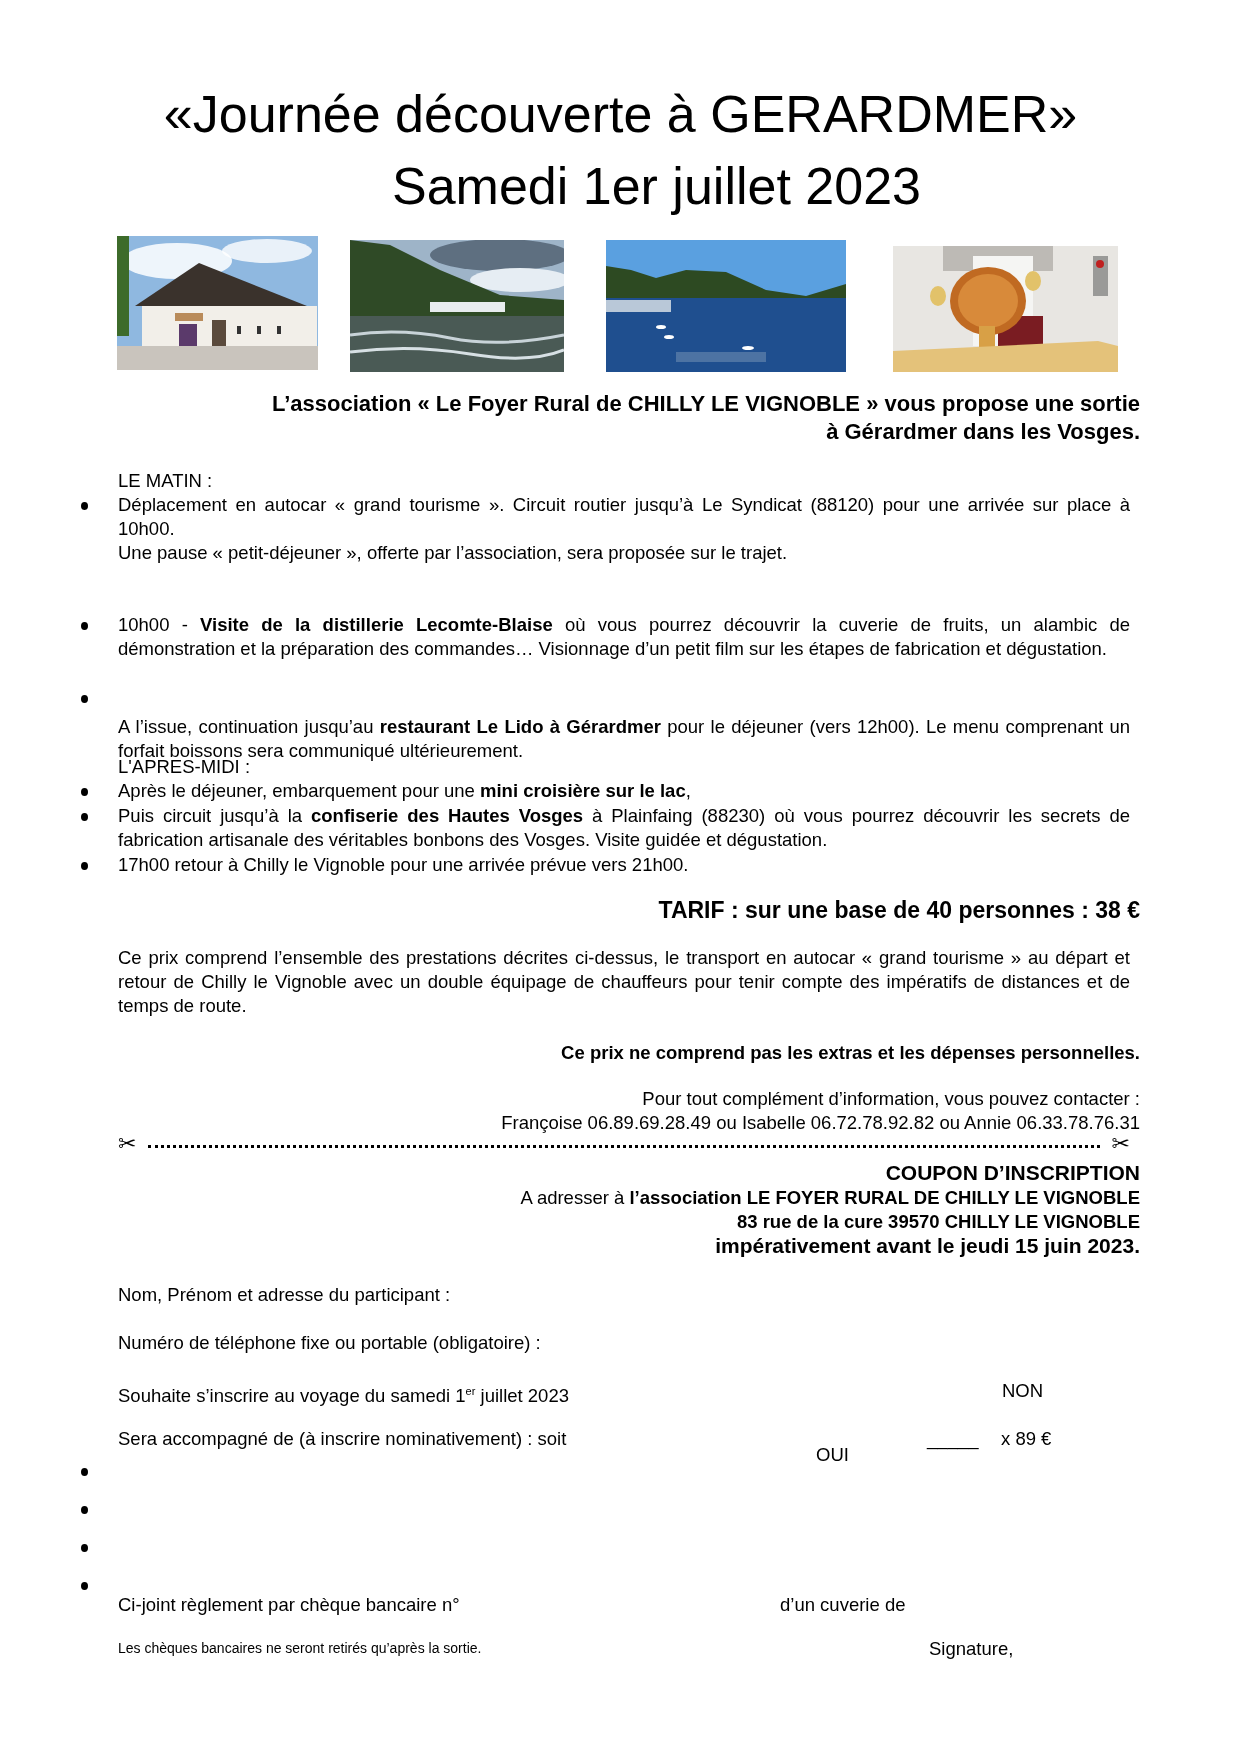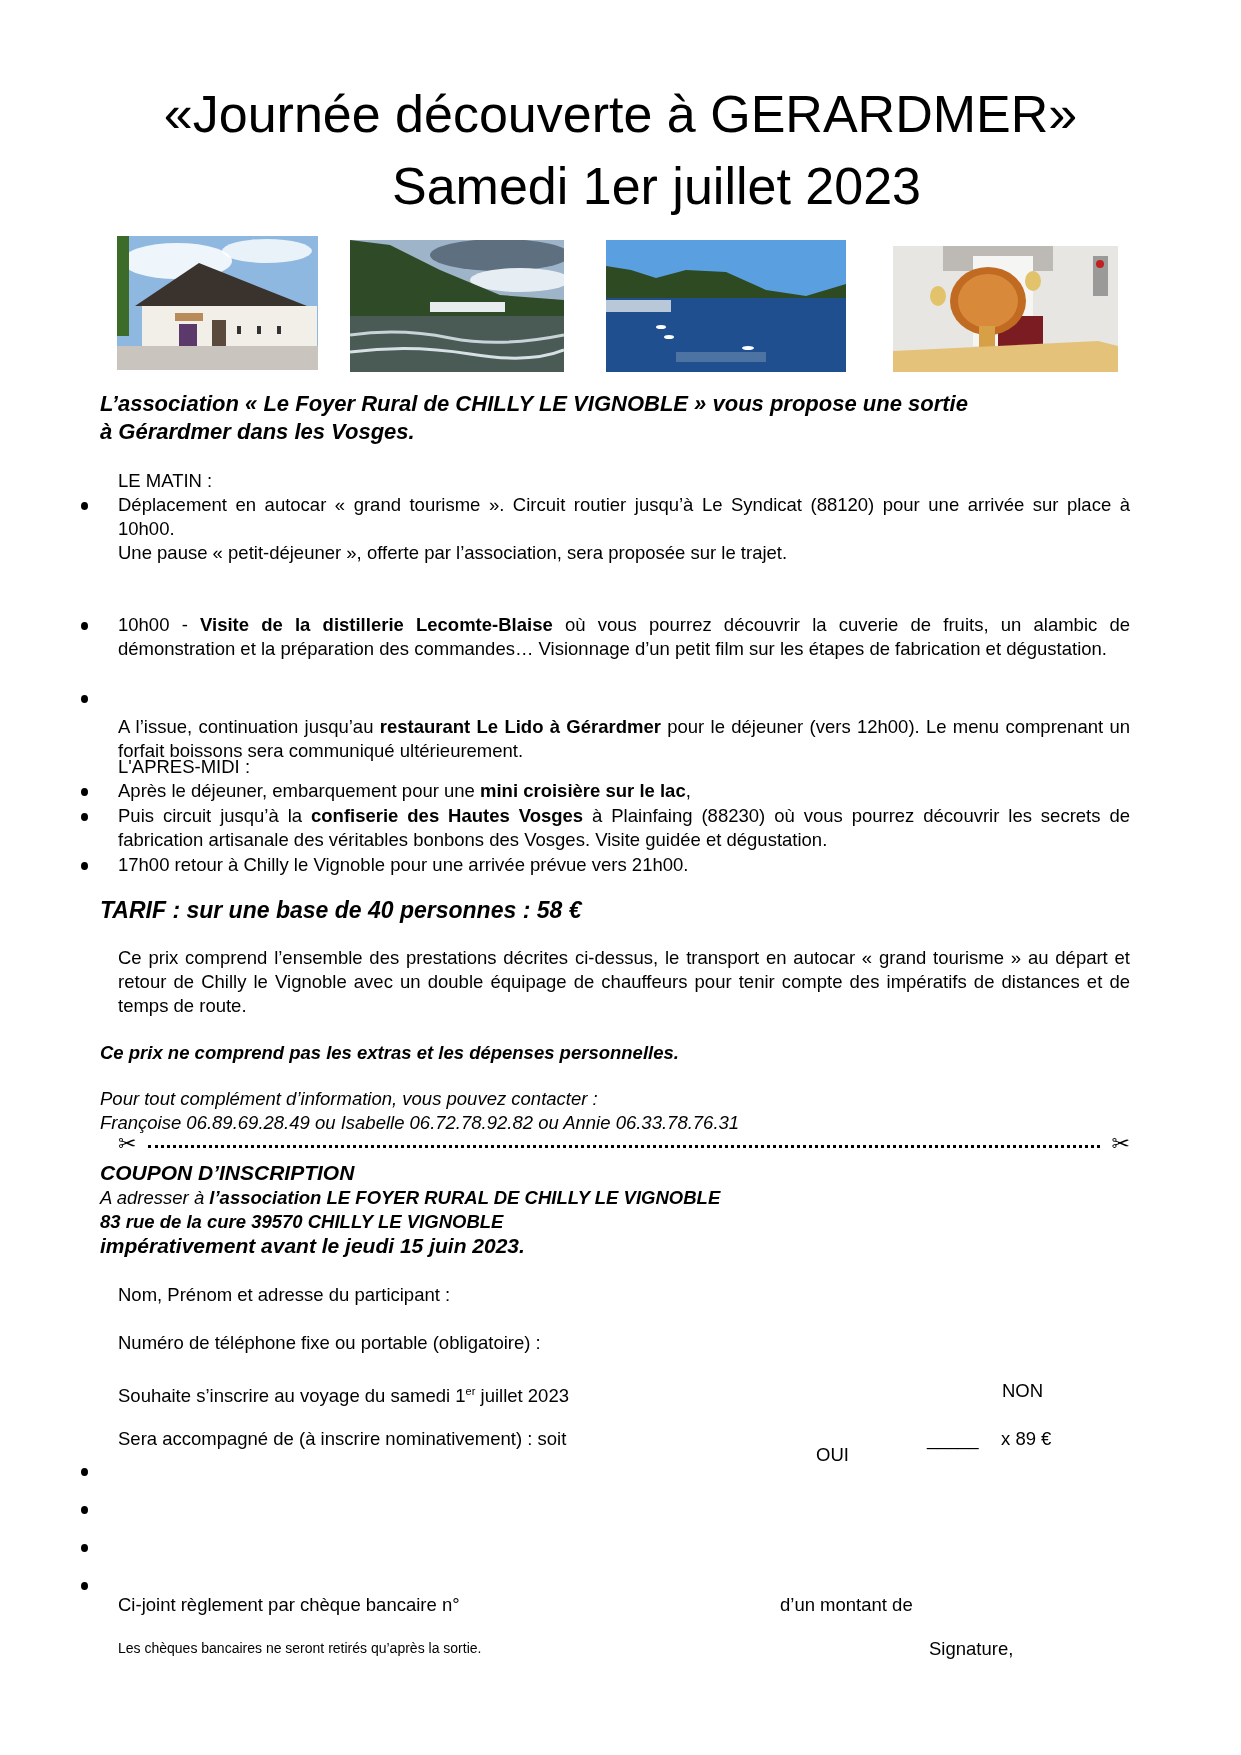--- a/index.html
+++ b/index.html
@@ -5,21 +5,21 @@
   html, body { margin: 0; padding: 0; background: #ffffff; }
   body {
     width: 1241px; height: 1755px; position: relative; overflow: hidden;
     font-family: "Liberation Sans", sans-serif; color: #000;
   }
   .abs { position: absolute; }
   .title {
     left: 0; width: 1241px; text-align: center; font-size: 52px; line-height: 52px;
   }
   .photo { position: absolute; overflow: hidden; }
-  .center { left: 100px; width: 1040px; text-align: left; font-style: italic; }
+  .center { left: 100px; width: 1040px; text-align: right; }
   .txt { font-size: 18.5px; line-height: 24px; }
   .bold { font-weight: bold; }
   .para { left: 118px; width: 1012px; text-align: justify; }
   .bullet-dot {
     position: absolute; left: 81px; width: 7px; height: 8px; border-radius: 50%; background: #000;
   }
   .section-label { left: 118px; }
   .cutline {
     left: 118px; width: 1012px; height: 20px;
   }
@@ -116,21 +116,21 @@
 
 <div class="bullet-dot" style="top:788px;"></div>
 <div class="abs para txt" style="top:779px;"><span>Après le déjeuner, embarquement pour une </span><span class="bold">mini croisière sur le lac</span><span>,</span></div>
 
 <div class="bullet-dot" style="top:813px;"></div>
 <div class="abs para txt" style="top:804px;"><span>Puis circuit jusqu’à la </span><span class="bold">confiserie des Hautes Vosges</span><span> à Plainfaing (88230) où vous pourrez découvrir les secrets de fabrication artisanale des véritables bonbons des Vosges. Visite guidée et dégustation.</span></div>
 
 <div class="bullet-dot" style="top:862px;"></div>
 <div class="abs para txt" style="top:853px;">17h00 retour à Chilly le Vignoble pour une arrivée prévue vers 21h00.</div>
 
-<div class="abs center bold" style="top:895px; font-size:23px; line-height:30px;">TARIF : sur une base de 40 personnes : 58 €</div>
+<div class="abs center bold" style="top:895px; font-size:23px; line-height:30px;">TARIF : sur une base de 40 personnes : 38 €</div>
 <div class="abs para txt" style="top:946px;">Ce prix comprend l’ensemble des prestations décrites ci-dessus, le transport en autocar « grand tourisme » au départ et retour de Chilly le Vignoble avec un double équipage de chauffeurs pour tenir compte des impératifs de distances et de temps de route.</div>
 <div class="abs center txt bold" style="top:1041px;">Ce prix ne comprend pas les extras et les dépenses personnelles.</div>
 
 <div class="abs center txt" style="top:1087px;">Pour tout complément d’information, vous pouvez contacter :</div>
 <div class="abs center txt" style="top:1111px;">Françoise 06.89.69.28.49 ou Isabelle  06.72.78.92.82 ou Annie 06.33.78.76.31</div>
 
 <div class="abs cutline" style="top:1136px;">
   <span class="scissors" style="left:0;">✂</span>
   <div class="dash"></div>
   <span class="scissors" style="right:0;">✂</span>
@@ -153,15 +153,15 @@
 <div class="bullet-dot" style="top:1468px;"></div>
 <div class="abs" style="left:118px; top:1460px; width:1000px; height:24px;"></div>
 <div class="bullet-dot" style="top:1506px;"></div>
 <div class="abs" style="left:118px; top:1498px; width:1000px; height:24px;"></div>
 <div class="bullet-dot" style="top:1544px;"></div>
 <div class="abs" style="left:118px; top:1536px; width:1000px; height:24px;"></div>
 <div class="bullet-dot" style="top:1582px;"></div>
 <div class="abs" style="left:118px; top:1574px; width:1000px; height:24px;"></div>
 
 <div class="abs txt" style="left:118px; top:1593px;">Ci-joint règlement par chèque bancaire n°</div>
-<div class="abs txt" style="left:780px; top:1593px;">d’un montant de</div>
+<div class="abs txt" style="left:780px; top:1593px;">d’un cuverie de</div>
 <div class="abs" style="left:118px; top:1619px; font-size:14px; line-height:18px;margin-top:20px;">Les chèques bancaires ne seront retirés qu’après la sortie.</div>
 <div class="abs txt" style="left:929px; top:1637px;">Signature,</div>
 
 </body></html>

